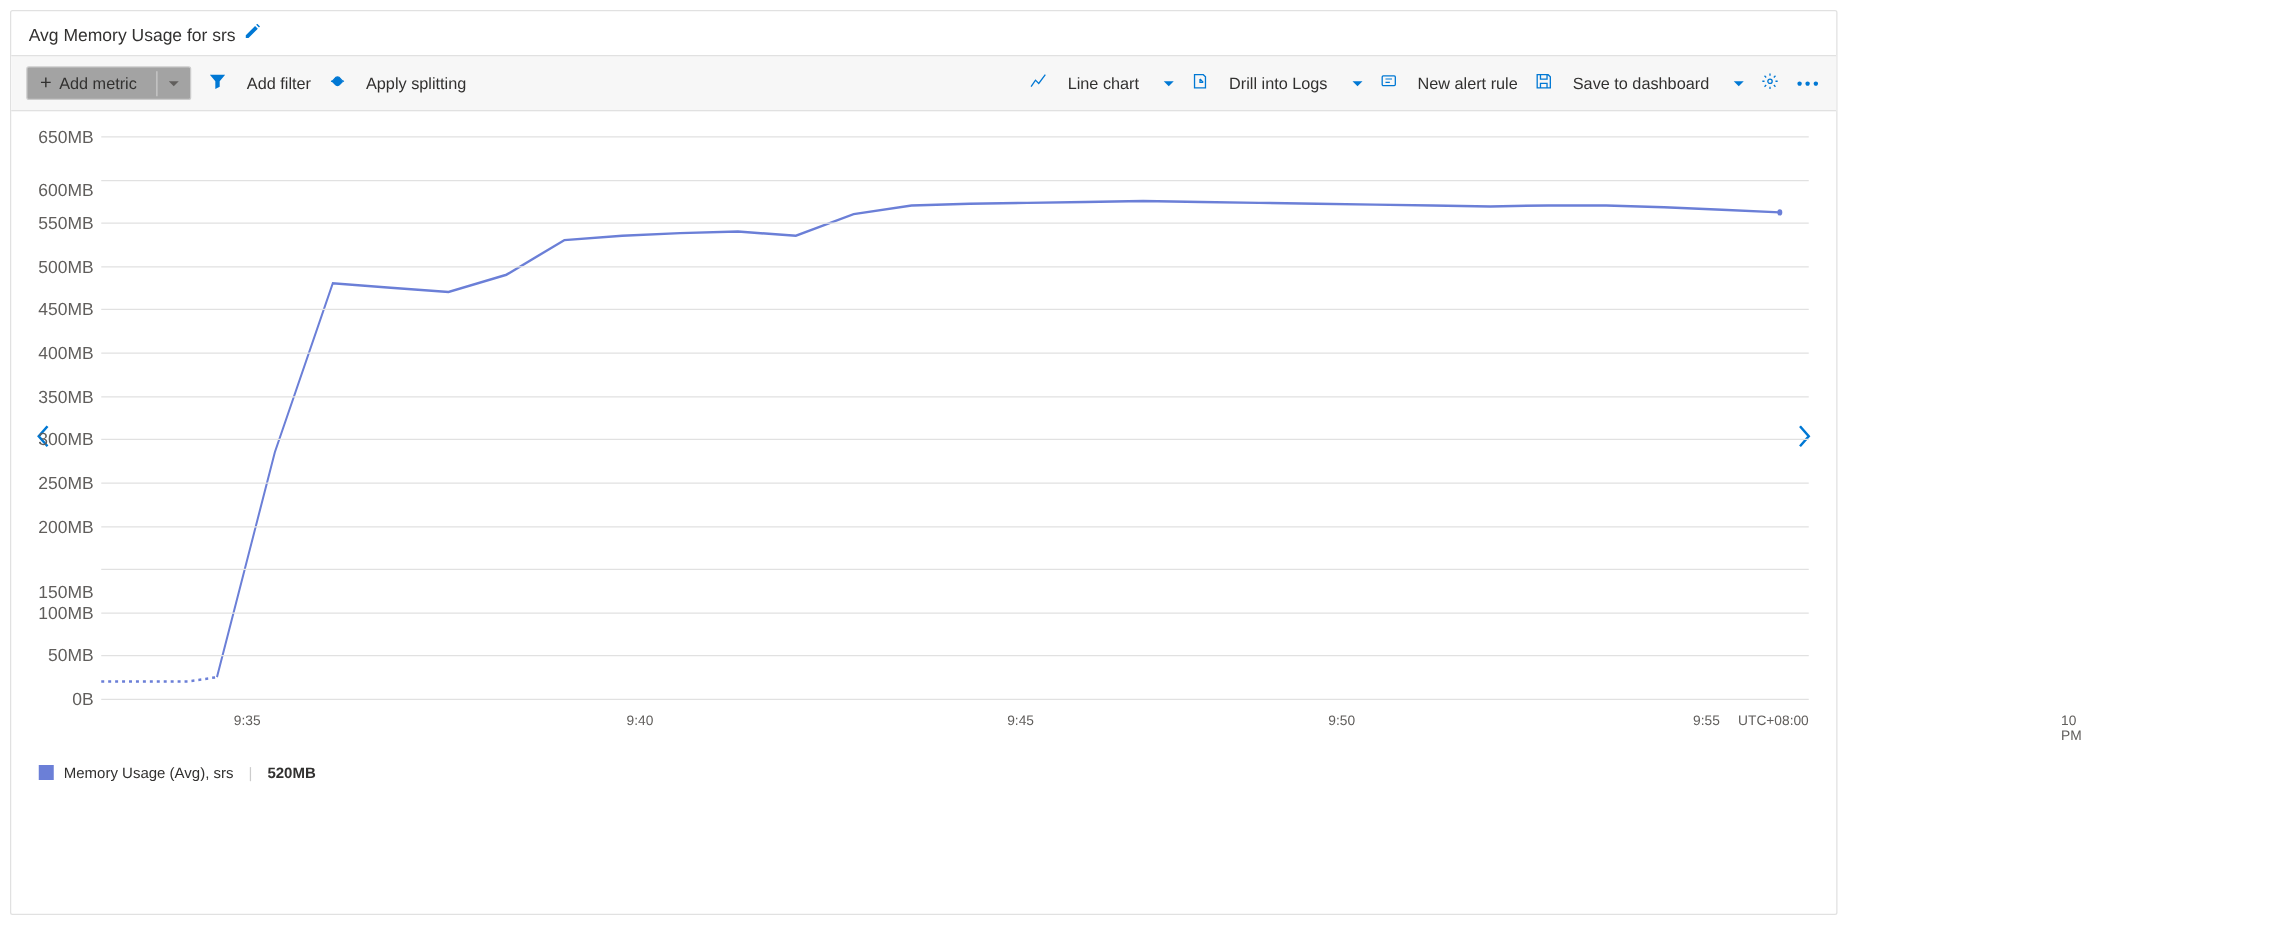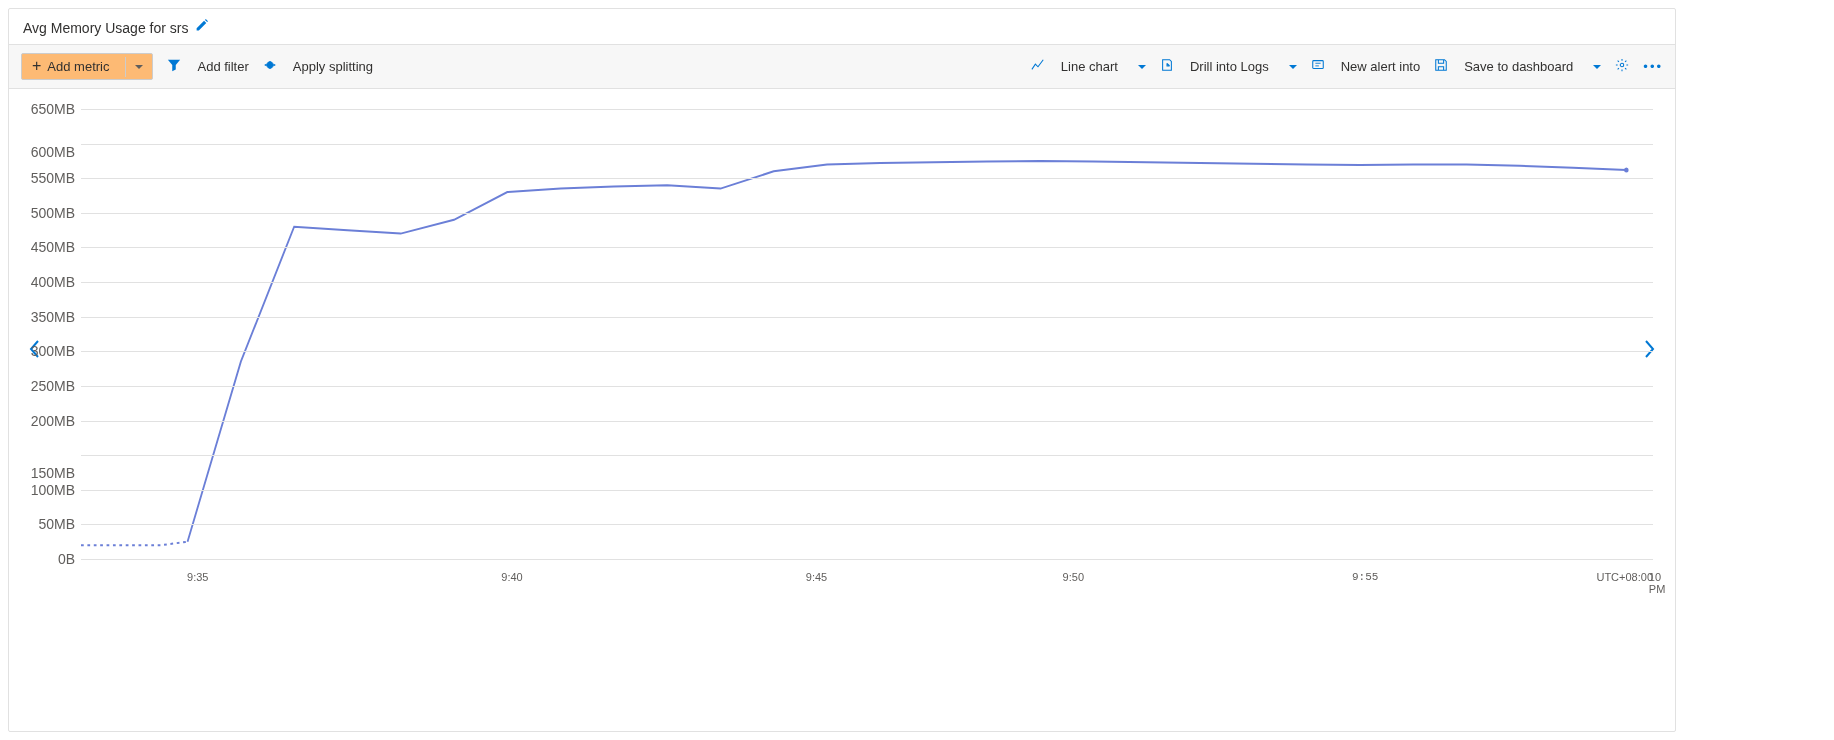--- a/index.html
+++ b/index.html
@@ -17,21 +17,21 @@
     margin: 0;
     padding: 8px;
     font-family: "Segoe UI", Arial, sans-serif;
     font-size: 13px;
     color: var(--text-dark);
     background: #fff;
   }
   .panel {
     border: 1px solid var(--grid-color);
     border-radius: 2px;
-    width: 1668px;
+    width: 1462px;
     height: 724px;
     position: relative;
     background: #fff;
   }
   .title-row {
     padding: 10px 14px 8px 14px;
     display: flex;
     align-items: center;
     gap: 6px;
     font-size: 14px;
@@ -48,21 +48,21 @@
   }
   .toolbar-left, .toolbar-right {
     display: flex;
     align-items: center;
     gap: 14px;
   }
   .btn {
     display: inline-flex;
     align-items: center;
     gap: 6px;
-    background: #fdba74;
+    background: #a3a3a3;
     border: 1px solid var(--border-color);
     border-radius: 2px;
     padding: 5px 10px;
     font-size: 13px;
     cursor: pointer;
     color: var(--text-dark);
   }
   .btn.split { padding: 0; }
   .btn.split .main { padding: 5px 10px; display:inline-flex; align-items:center; gap:6px; }
   .btn.split .caret { border-left: 1px solid var(--border-color); padding: 5px 8px; display:inline-flex; align-items:center;}
@@ -219,21 +219,21 @@
               <path stroke="currentColor" fill="none" stroke-width="1.2" d="M3 2h8l2 2v10H3zM8 6l3 3M8 6v3h3"></path>
             </svg></span>
         <span>Drill into Logs</span>
         <span class="caret-down"></span>
       </span>
       <span class="link-btn">
         <span class="icon"><svg width="14" height="14" viewBox="0 0 16 16">
               <rect x="2" y="3" width="12" height="9" rx="1" fill="none" stroke="currentColor" stroke-width="1.2"></rect>
               <path stroke="currentColor" d="M5 6h6M5 9h4"></path>
             </svg></span>
-        <span>New alert into</span>
+        <span>New alert rule</span>
       </span>
       <span class="link-btn">
         <span class="icon"><svg width="14" height="14" viewBox="0 0 16 16">
               <path fill="none" stroke="currentColor" stroke-width="1.2" d="M2 2h10l2 2v10H2zM5 2v4h6V2M5 14v-4h6v4"></path>
             </svg></span>
         <span>Save to dashboard</span>
         <span class="caret-down"></span>
       </span>
       <span class="link-btn">
         <span class="icon"><svg width="14" height="14" viewBox="0 0 16 16">
@@ -295,19 +295,25 @@
         <div class="gridline" style="top: 69.2308px;"></div>
         <div class="gridline" style="top: 34.6154px;"></div>
         <div class="gridline" style="top: 0px;"></div>
       </div>
     <div class="x-axis" id="x-axis">
       <span class="tz-label">UTC+08:00</span>
     <div class="xtick" style="left: 116.746px;">9:35</div>
         <div class="xtick" style="left: 431px;">9:40</div>
         <div class="xtick" style="left: 700.475px; margin-left: 35px;">9:45</div>
         <div class="xtick" style="left: 992.339px;">9:50</div>
-        <div class="xtick" style="left: 1284.2px; font-family: Liberation Mono, monospace;">9:55</div>
+        <div class="xtick" style="left: 1284.2px;">9:55</div>
         <div class="xtick" style="left: 1576.07px;">10 PM</div>
       </div>
   </div>
 
+  <div class="legend">
+    <span class="swatch"></span>
+    <span>Memory Usage (Avg), srs</span>
+    <span class="sep">|</span>
+    <span class="val">520MB</span>
+  </div>
 
 </div>
 
 </body></html>

